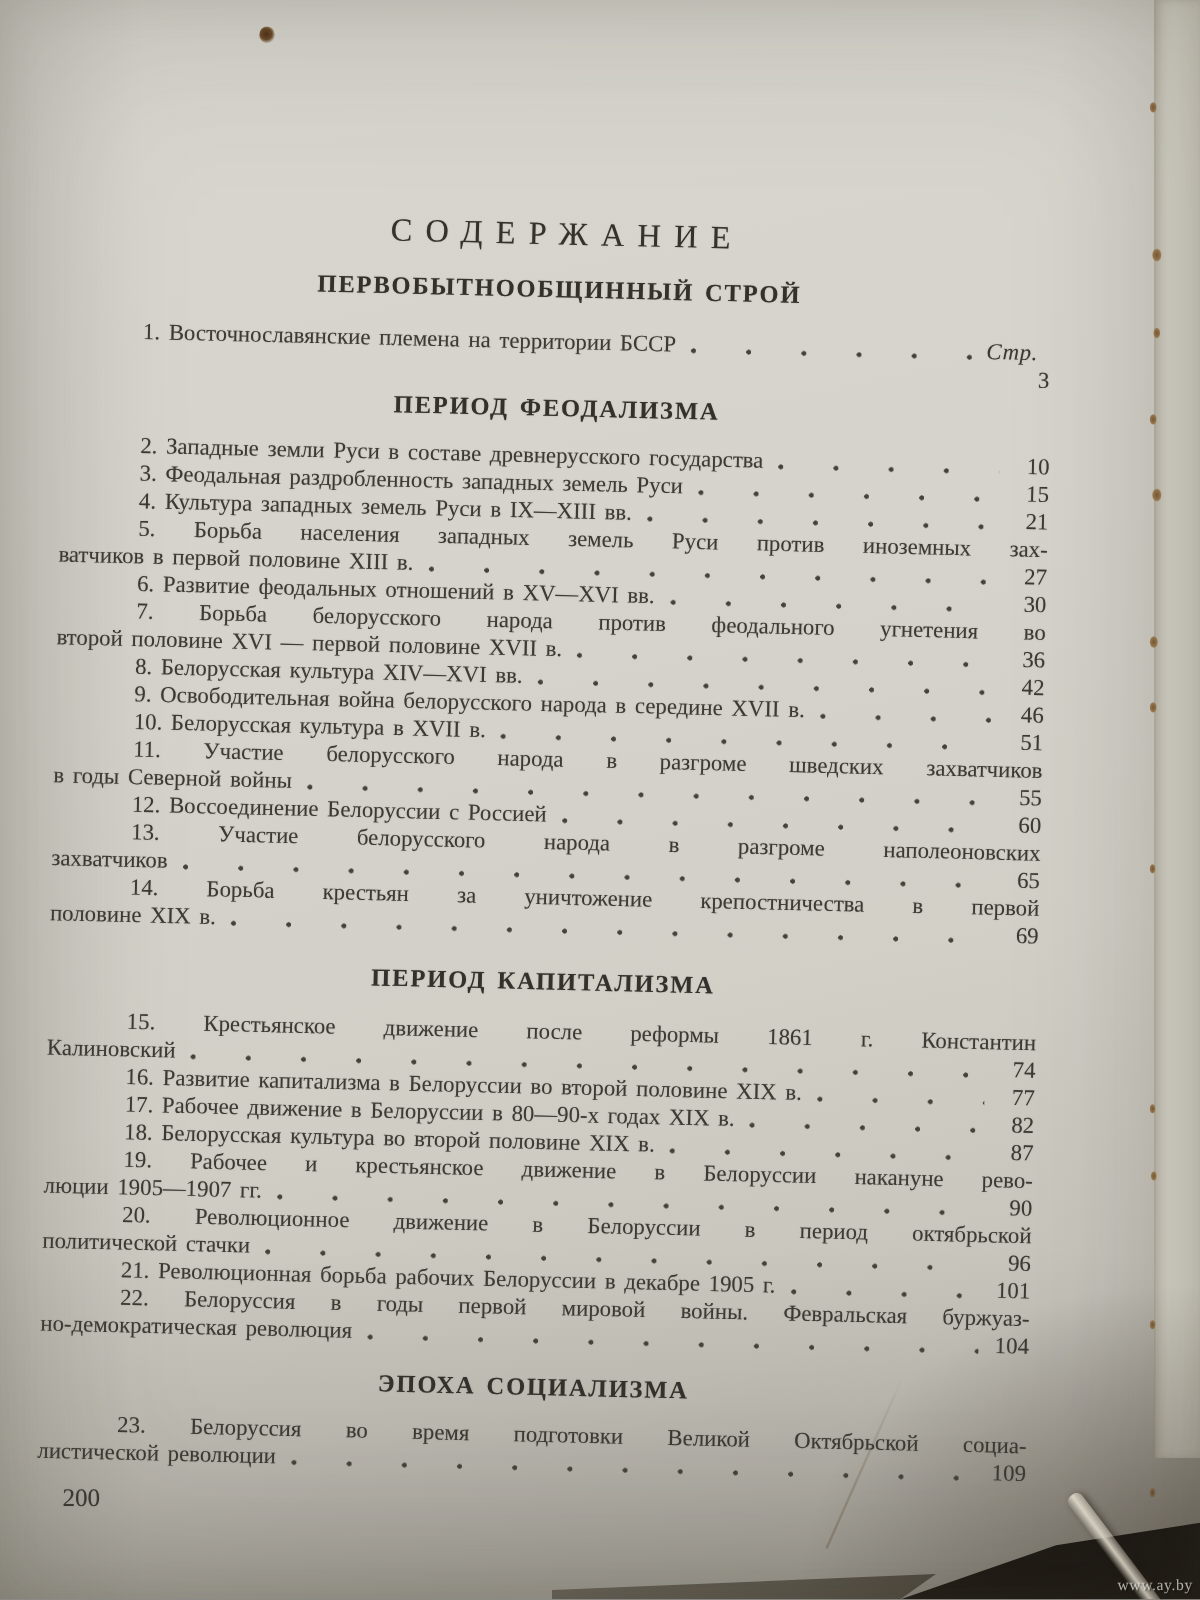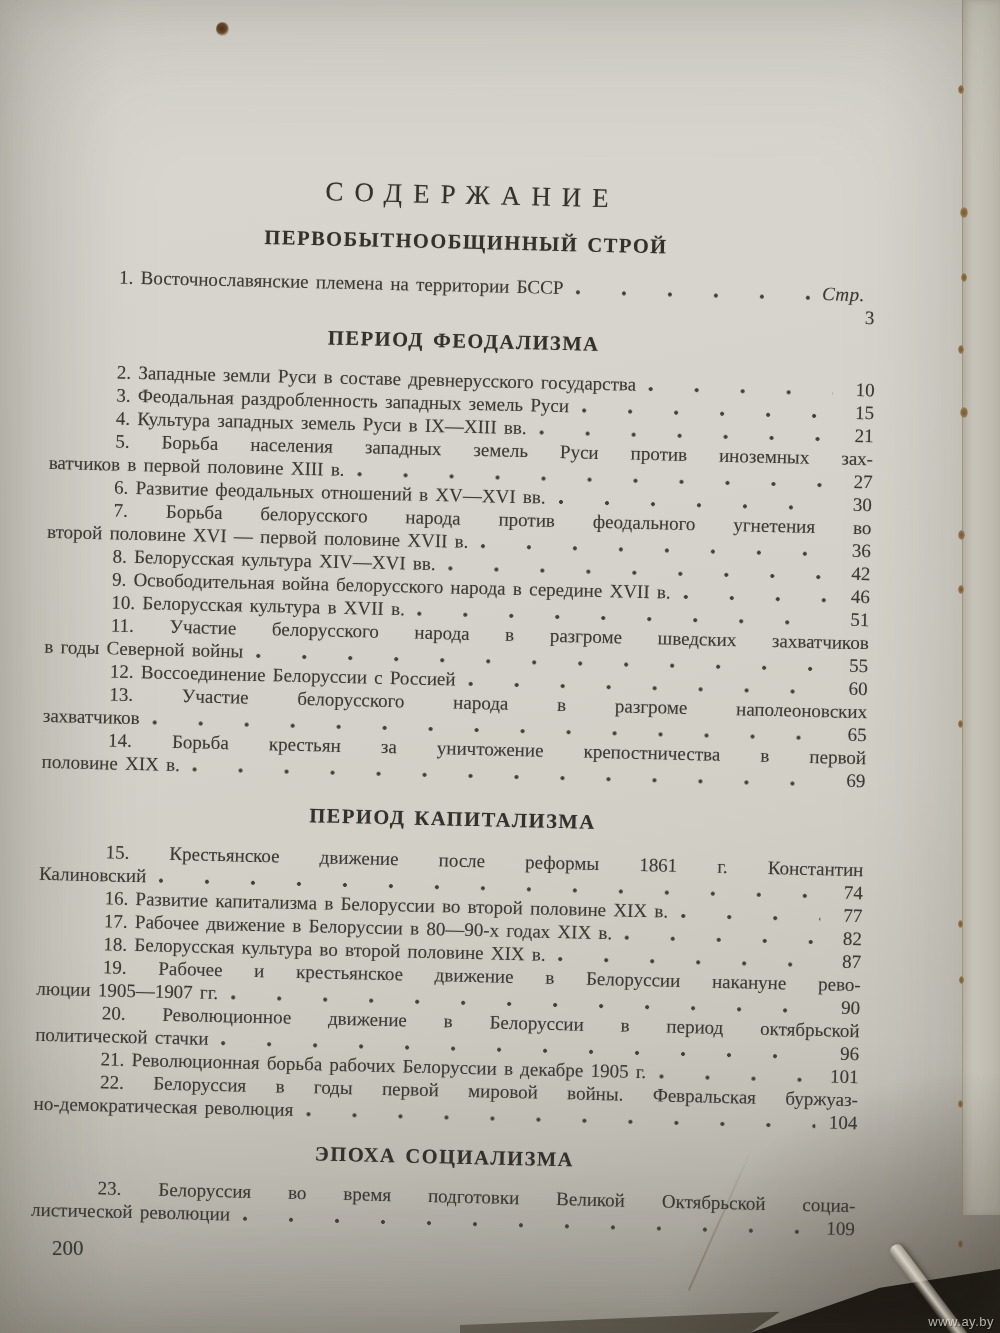--- a/index.html
+++ b/index.html
@@ -59,21 +59,21 @@
   .etext{flex:none;white-space:nowrap;}
   .leader{flex:1 1 auto;min-width:14px;align-self:flex-end;height:6px;margin:0 6px 4px 12px;
     background-image:radial-gradient(circle at 3px 3px, #45423a 1.8px, rgba(0,0,0,0) 2.2px);
     background-size:46px 6px;background-repeat:repeat-x;}
   .pnum{flex:none;min-width:36px;text-align:right;}
   .stp{flex:none;font-style:italic;margin-right:12px;letter-spacing:0.5px;}
   .pnumrow{text-align:right;line-height:20px;margin-top:2px;padding-right:2px;}
   .folio{position:absolute;left:52px;top:1236px;z-index:4;font-size:21px;color:#3a3833;
     text-shadow:0 0 1px rgba(62,58,48,0.35);}
   .watermark{position:absolute;right:6px;bottom:4px;z-index:7;
-    font-family:Liberation Sans, sans-serif;font-size:13px;letter-spacing:0.5px;
+    font-family:Liberation Serif, serif;font-size:13px;letter-spacing:0.5px;
     color:rgba(235,232,225,0.72);text-shadow:1px 1px 1px rgba(0,0,0,0.4);}
 </style>
 </head>
 <body>
 
 <div class="photo">
   <div class="fore-edge"></div>
   <div id="edge-spots">
       <div class="edge-spot" style="width: 6px; height: 9px; left: 958px; top: 85px;"></div>
       <div class="edge-spot" style="width: 8px; height: 11px; left: 960px; top: 207px;"></div>

